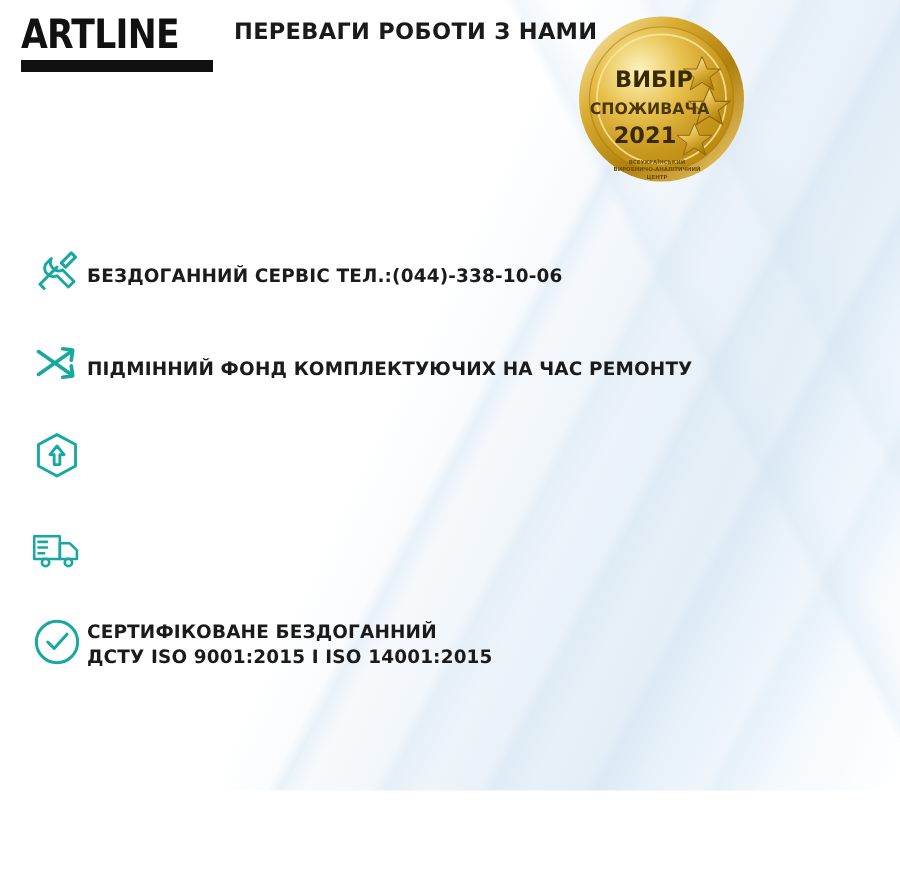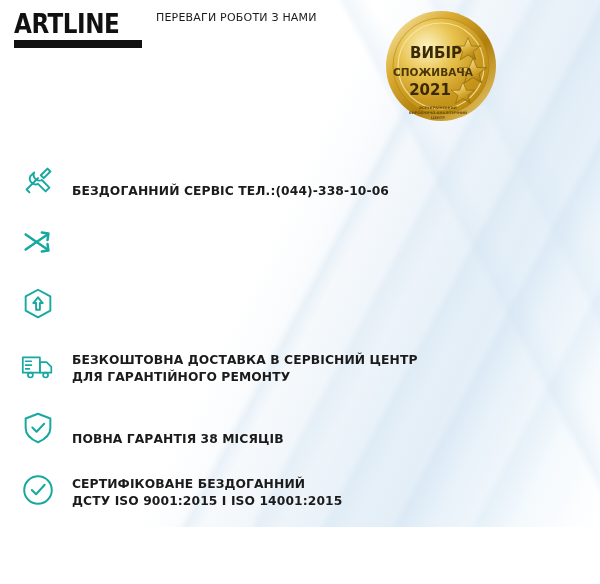--- a/index.html
+++ b/index.html
@@ -58,22 +58,22 @@
   }
   .logo-bar {
     margin-top: 3px;
     width: 128px;
     height: 8px;
     background: #111;
   }
   .header-text {
     margin-top: 3px;
     font-family: "DejaVu Sans", sans-serif;
-    font-weight: normal;
-    font-size: 11px;
+    font-weight: bold;
+    font-size: 15px;
     line-height: 1.35;
     color: #1a1a1a;
     letter-spacing: 0.2px;
   }
 
   
   .badge {
     position: absolute;
     top: 6px; right: 96px;
     width: 126px; height: 126px;
@@ -83,22 +83,21 @@
   
   .features {
     position: absolute;
     top: 160px;
     left: 18px;
     right: 20px;
     z-index: 4;
   }
   .feature {
     display: flex;
-    align-items: flex-end;
-    gap: 14px;
+    align-items: center;
     margin-bottom: 22px;
     min-height: 40px;
   }
   .feature .icon {
     flex: 0 0 40px;
     width: 40px; height: 40px;
     display: flex;
     align-items: center;
     justify-content: center;
   }
@@ -197,20 +196,21 @@
 
     <div class="feature">
       <span class="icon">
         <svg viewBox="0 0 40 40" width="38" height="38" fill="none" stroke="#17a8a0" stroke-width="2.6" stroke-linecap="round" stroke-linejoin="round">
           <path d="M7 12 L30 28"></path>
           <path d="M7 28 L30 12"></path>
           <path d="M24 10 L31 11 L30 18"></path>
           <path d="M24 30 L31 29 L30 22"></path>
         </svg>
       </span>
+      <span class="txt">ПІДМІННИЙ ФОНД КОМПЛЕКТУЮЧИХ НА ЧАС РЕМОНТУ</span>
     </div>
 
     <div class="feature two-line">
       <span class="icon">
         <svg viewBox="0 0 40 40" width="38" height="38" fill="none" stroke="#17a8a0" stroke-width="2" stroke-linecap="round" stroke-linejoin="round">
           <path d="M20 5 L33 12 L33 27 L20 34 L7 27 L7 12 Z"></path>
           <path d="M20 13 L25 19 L22 19 L22 26 L18 26 L18 19 L15 19 Z"></path>
         </svg>
       </span>
     </div>
@@ -218,33 +218,22 @@
     <div class="feature two-line">
       <span class="icon">
         <svg viewBox="0 0 40 40" width="38" height="38" fill="none" stroke="#17a8a0" stroke-width="1.8" stroke-linecap="round" stroke-linejoin="round">
           <path d="M4 11 H22 V27 H4 Z"></path>
           <path d="M22 16 H29 L34 21 V27 H22 Z"></path>
           <circle cx="12" cy="29.5" r="2.6"></circle>
           <circle cx="28" cy="29.5" r="2.6"></circle>
           <path d="M7 15 H13 M7 19 H13 M7 23 H11"></path>
         </svg>
       </span>
-      <span class="txt">БЕЗКОШТОВНА ДОСТАВКА В СЕРВІСНИЙ ЦЕНТР
-ДЛЯ ГАРАНТІЙНОГО РЕМОНТУ</span>
-    </div>
-
-    <div class="feature">
-      <span class="icon">
-        <svg viewBox="0 0 40 40" width="38" height="38" fill="none" stroke="#17a8a0" stroke-width="2.1" stroke-linecap="round" stroke-linejoin="round">
-          <path d="M20 5 L33 10 V20 C33 27 27 32 20 35 C13 32 7 27 7 20 V10 Z"></path>
-          <path d="M14 19.5 L18.5 24 L26.5 15.5"></path>
-        </svg>
-      </span>
-      <span class="txt">ПОВНА ГАРАНТІЯ 38 МІСЯЦІВ</span>
-    </div>
+    </div>
+
 
     <div class="feature two-line">
       <span class="icon">
         <svg viewBox="0 0 40 40" width="38" height="38" fill="none" stroke="#17a8a0" stroke-width="2.1" stroke-linecap="round" stroke-linejoin="round">
           <circle cx="20" cy="20" r="14.5"></circle>
           <path d="M13.5 20 L18 24.5 L27 14.5"></path>
         </svg>
       </span>
       <span class="txt">СЕРТИФІКОВАНЕ БЕЗДОГАННИЙ
 ДСТУ ISO 9001:2015 І ISO 14001:2015</span>

